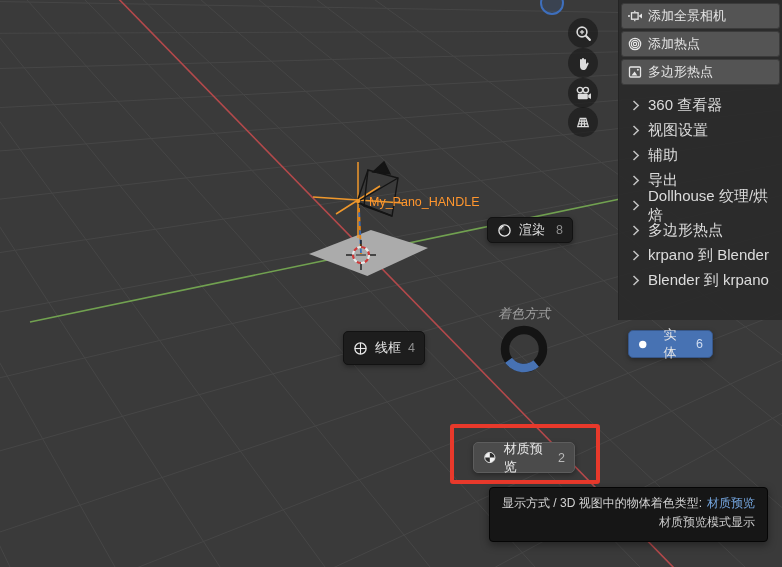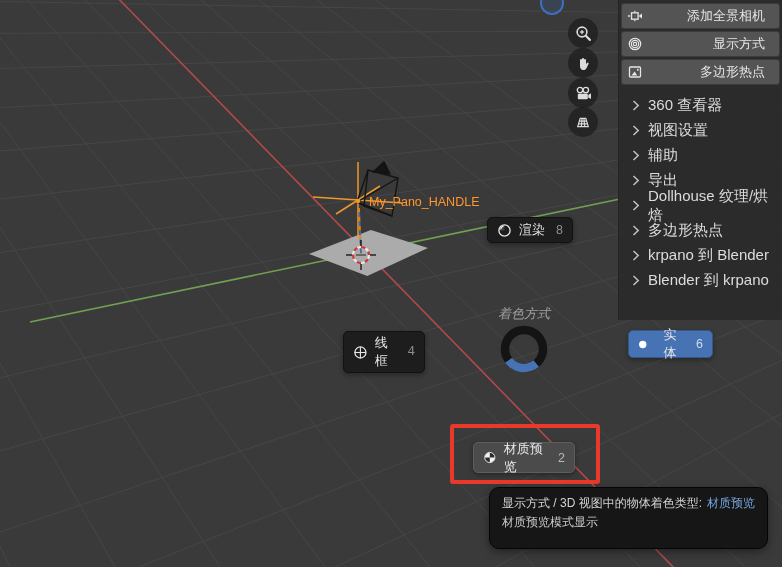--- a/index.html
+++ b/index.html
@@ -25,50 +25,50 @@
   .nav-btn svg { display:block; }
 
   
   .pie-title { position:absolute; left:474px; top:305px; width:100px; text-align:center;
                color:#a0a0a0; font-size:13px; z-index:5;font-style:italic; }
   .pie-ring  { position:absolute; left:496px; top:321px; z-index:5; }
   .pie-btn   { position:absolute; display:flex; align-items:center; gap:7px; padding:12px 9px;
                background:#1d1d1d; border:1px solid #121212; border-radius:5px;
                color:#e6e6e6; font-size:13px; z-index:5; box-shadow:0 2px 5px rgba(0,0,0,.35); }
   .pie-btn .key { margin-left:auto; color:#8f8f8f; font-size:12.5px; }
-  .pie-btn-wireframe { left:343px; top:331px; width:82px;  height:42px;font-family:Liberation Mono, monospace; }
+  .pie-btn-wireframe { left:343px; top:331px; width:82px;  height:34px; }
   .pie-btn-render    { left:487px; top:217px; width:86px;  height:26px; }
   .pie-btn-solid     { left:628px; top:330px; width:85px;  height:28px;
                        background:#4772b3; border-color:#37578a;gap:16px; }
   .pie-btn-solid .key { color:#cfdcf0; }
   .pie-btn-material  { left:473px; top:442px; width:102px; height:31px;
                        background:#4b4b4b; border-color:#5d5d5d; }
   .pie-btn-material .key { color:#b8b8b8; }
 
   
   .red-box { position:absolute; left:450px; top:424px; width:150px; height:60px;
              border:4px solid #e8392b; border-radius:3px; z-index:8; }
 
   
   .tooltip { position:absolute; left:489px; top:487px; z-index:9;
-             background:#161616; border:1px solid #050505; border-radius:10px;
-             padding:6px 12px 16px 12px; color:#d2d2d2; font-size:12px; line-height:1.6;
-             white-space:nowrap; box-shadow:0 3px 8px rgba(0,0,0,.4); }
+             background:#161616; border:1px solid #050505; border-radius:4px;
+             padding:6px 12px 9px 12px; color:#d2d2d2; font-size:12px; line-height:1.6;
+             white-space:nowrap; box-shadow:0 3px 8px rgba(0,0,0,.4);text-align:right; }
   .tooltip .tt-value { color:#74a5de; margin-left:5px; }
   .tooltip .tt-line2 { color:#c9c9c9;font-family:Liberation Serif, serif; }
 
   
   .sidebar { position:absolute; left:618px; top:0; width:164px; height:320px; z-index:6;
              background:rgba(42,42,42,.94); border-left:1px solid #242424; }
   .sb-btn  { display:flex; align-items:center; height:26px; margin:0 2px 2px 2px;
              background:#545454; border:1px solid #3b3b3b; border-radius:3px;
              color:#e6e6e6; font-size:13px; }
   .sb-btn:first-child { margin-top:3px; }
   .sb-btn .sb-ic { width:26px; display:flex; justify-content:center; }
-  .sb-btn .sb-lbl { flex:1; text-align:right; padding-right:14px; }
+  .sb-btn .sb-lbl { flex:1; text-align:left; padding-right:14px; }
   .sb-sections { margin-top:8px; }
   .sb-row { display:flex; align-items:center; height:25px; padding-left:13px;
             color:#dcdcdc; font-size:15px; gap:8px; }
   .sb-row svg { flex:none; }
 </style>
 </head>
 <body>
 
 <div class="stage">
 
@@ -237,21 +237,21 @@
     </div>
 
     <div class="sb-btn">
       <span class="sb-ic">
         <svg width="16" height="16" viewBox="0 0 16 16">
           <circle cx="8" cy="8" r="1.7" fill="none" stroke="#e6e6e6" stroke-width="1.2"></circle>
           <circle cx="8" cy="8" r="3.7" fill="none" stroke="#e6e6e6" stroke-width="1.2"></circle>
           <circle cx="8" cy="8" r="5.7" fill="none" stroke="#e6e6e6" stroke-width="1.2"></circle>
         </svg>
       </span>
-      <span class="sb-lbl">显示方式</span>
+      <span class="sb-lbl">添加热点</span>
     </div>
 
     <div class="sb-btn">
       <span class="sb-ic">
         <svg width="16" height="16" viewBox="0 0 16 16">
           <rect x="2.5" y="3" width="11" height="10" rx="1" fill="none" stroke="#e6e6e6" stroke-width="1.3"></rect>
           <path d="M4.5 11.6 l3.1-4.2 2.7 4.2 Z" fill="#e6e6e6"></path>
           <circle cx="10.9" cy="5.8" r="1" fill="#e6e6e6"></circle>
         </svg>
       </span>

